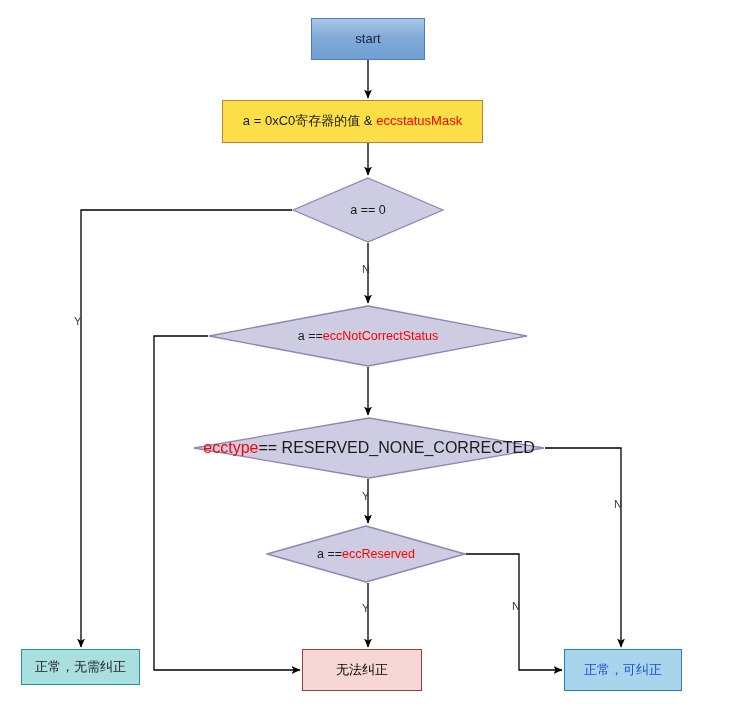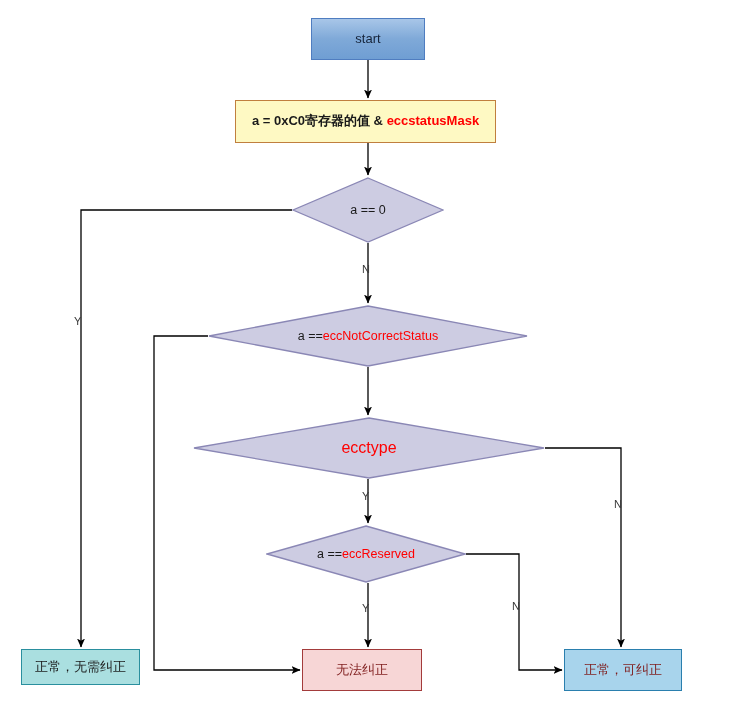--- a/index.html
+++ b/index.html
@@ -52,59 +52,58 @@
     top: 18px;
     width: 114px;
     height: 42px;
     border-color: #4f7dc0;
     background: linear-gradient(to bottom, #a8c6e8 0%, #7fa9d8 50%, #6f9ed3 100%);
     color: #16243a;
     font-size: 13px;
   }
   
   #node-process {
-    left: 235px;
+    left: 222px;
     top: 100px;
     width: 261px;
     height: 43px;
     border-color: #c07f3e;
-    background: #fef9c3;
+    background: #fde047;
     color: #1a1a1a;
     font-size: 13px;
-    font-weight: bold;
   }
   
   #node-result-normal {
     left: 21px;
     top: 649px;
     width: 119px;
     height: 36px;
     border-color: #2a8f9e;
     background: #aadfe0;
     color: #1a1a1a;
     font-size: 13px;
   }
   #node-result-uncorrectable {
     left: 302px;
     top: 649px;
     width: 120px;
     height: 42px;
     border-color: #a33b3b;
     background: #f7d6d6;
-    color: #7f1d1d;
+    color: #000000;
     font-size: 13px;
   }
   #node-result-correctable {
     left: 564px;
     top: 649px;
     width: 118px;
     height: 42px;
     border-color: #2a7fae;
     background: #a8d4ec;
-    color: #7f1d1d;
+    color: #1d4ed8;
     font-size: 13px;
   }
 
   
   .diamond {
     position: absolute;
     text-align: right;
   }
   .diamond svg {
     position: absolute;
@@ -200,21 +199,21 @@
     <svg width="320" height="62" viewBox="0 0 320 62" xmlns="http://www.w3.org/2000/svg">
       <polygon points="160,1 319,31 160,61 1,31" fill="#cdcce2" stroke="#8a87b5" stroke-width="1.3"></polygon>
     </svg>
     <span class="node-text"><span>a == </span><span class="red-token">eccNotCorrectStatus</span></span>
   </div>
 
   <div class="diamond" id="node-cond-reserved-none">
     <svg width="352" height="62" viewBox="0 0 352 62" xmlns="http://www.w3.org/2000/svg">
       <polygon points="176,1 351,31 176,61 1,31" fill="#cdcce2" stroke="#8a87b5" stroke-width="1.3"></polygon>
     </svg>
-    <span class="node-text"><span class="red-token">ecctype</span><br></span>
+    <span class="node-text"><span class="red-token">ecctype</span><br><span>== RESERVED_NONE_CORRECTED</span></span>
   </div>
 
   <div class="diamond" id="node-cond-eccreserved">
     <svg width="200" height="58" viewBox="0 0 200 58" xmlns="http://www.w3.org/2000/svg">
       <polygon points="100,1 199,29 100,57 1,29" fill="#cdcce2" stroke="#8a87b5" stroke-width="1.3"></polygon>
     </svg>
     <span class="node-text"><span>a == </span><span class="red-token">eccReserved</span></span>
   </div>
 
   <div class="node rect-node" id="node-result-normal">

